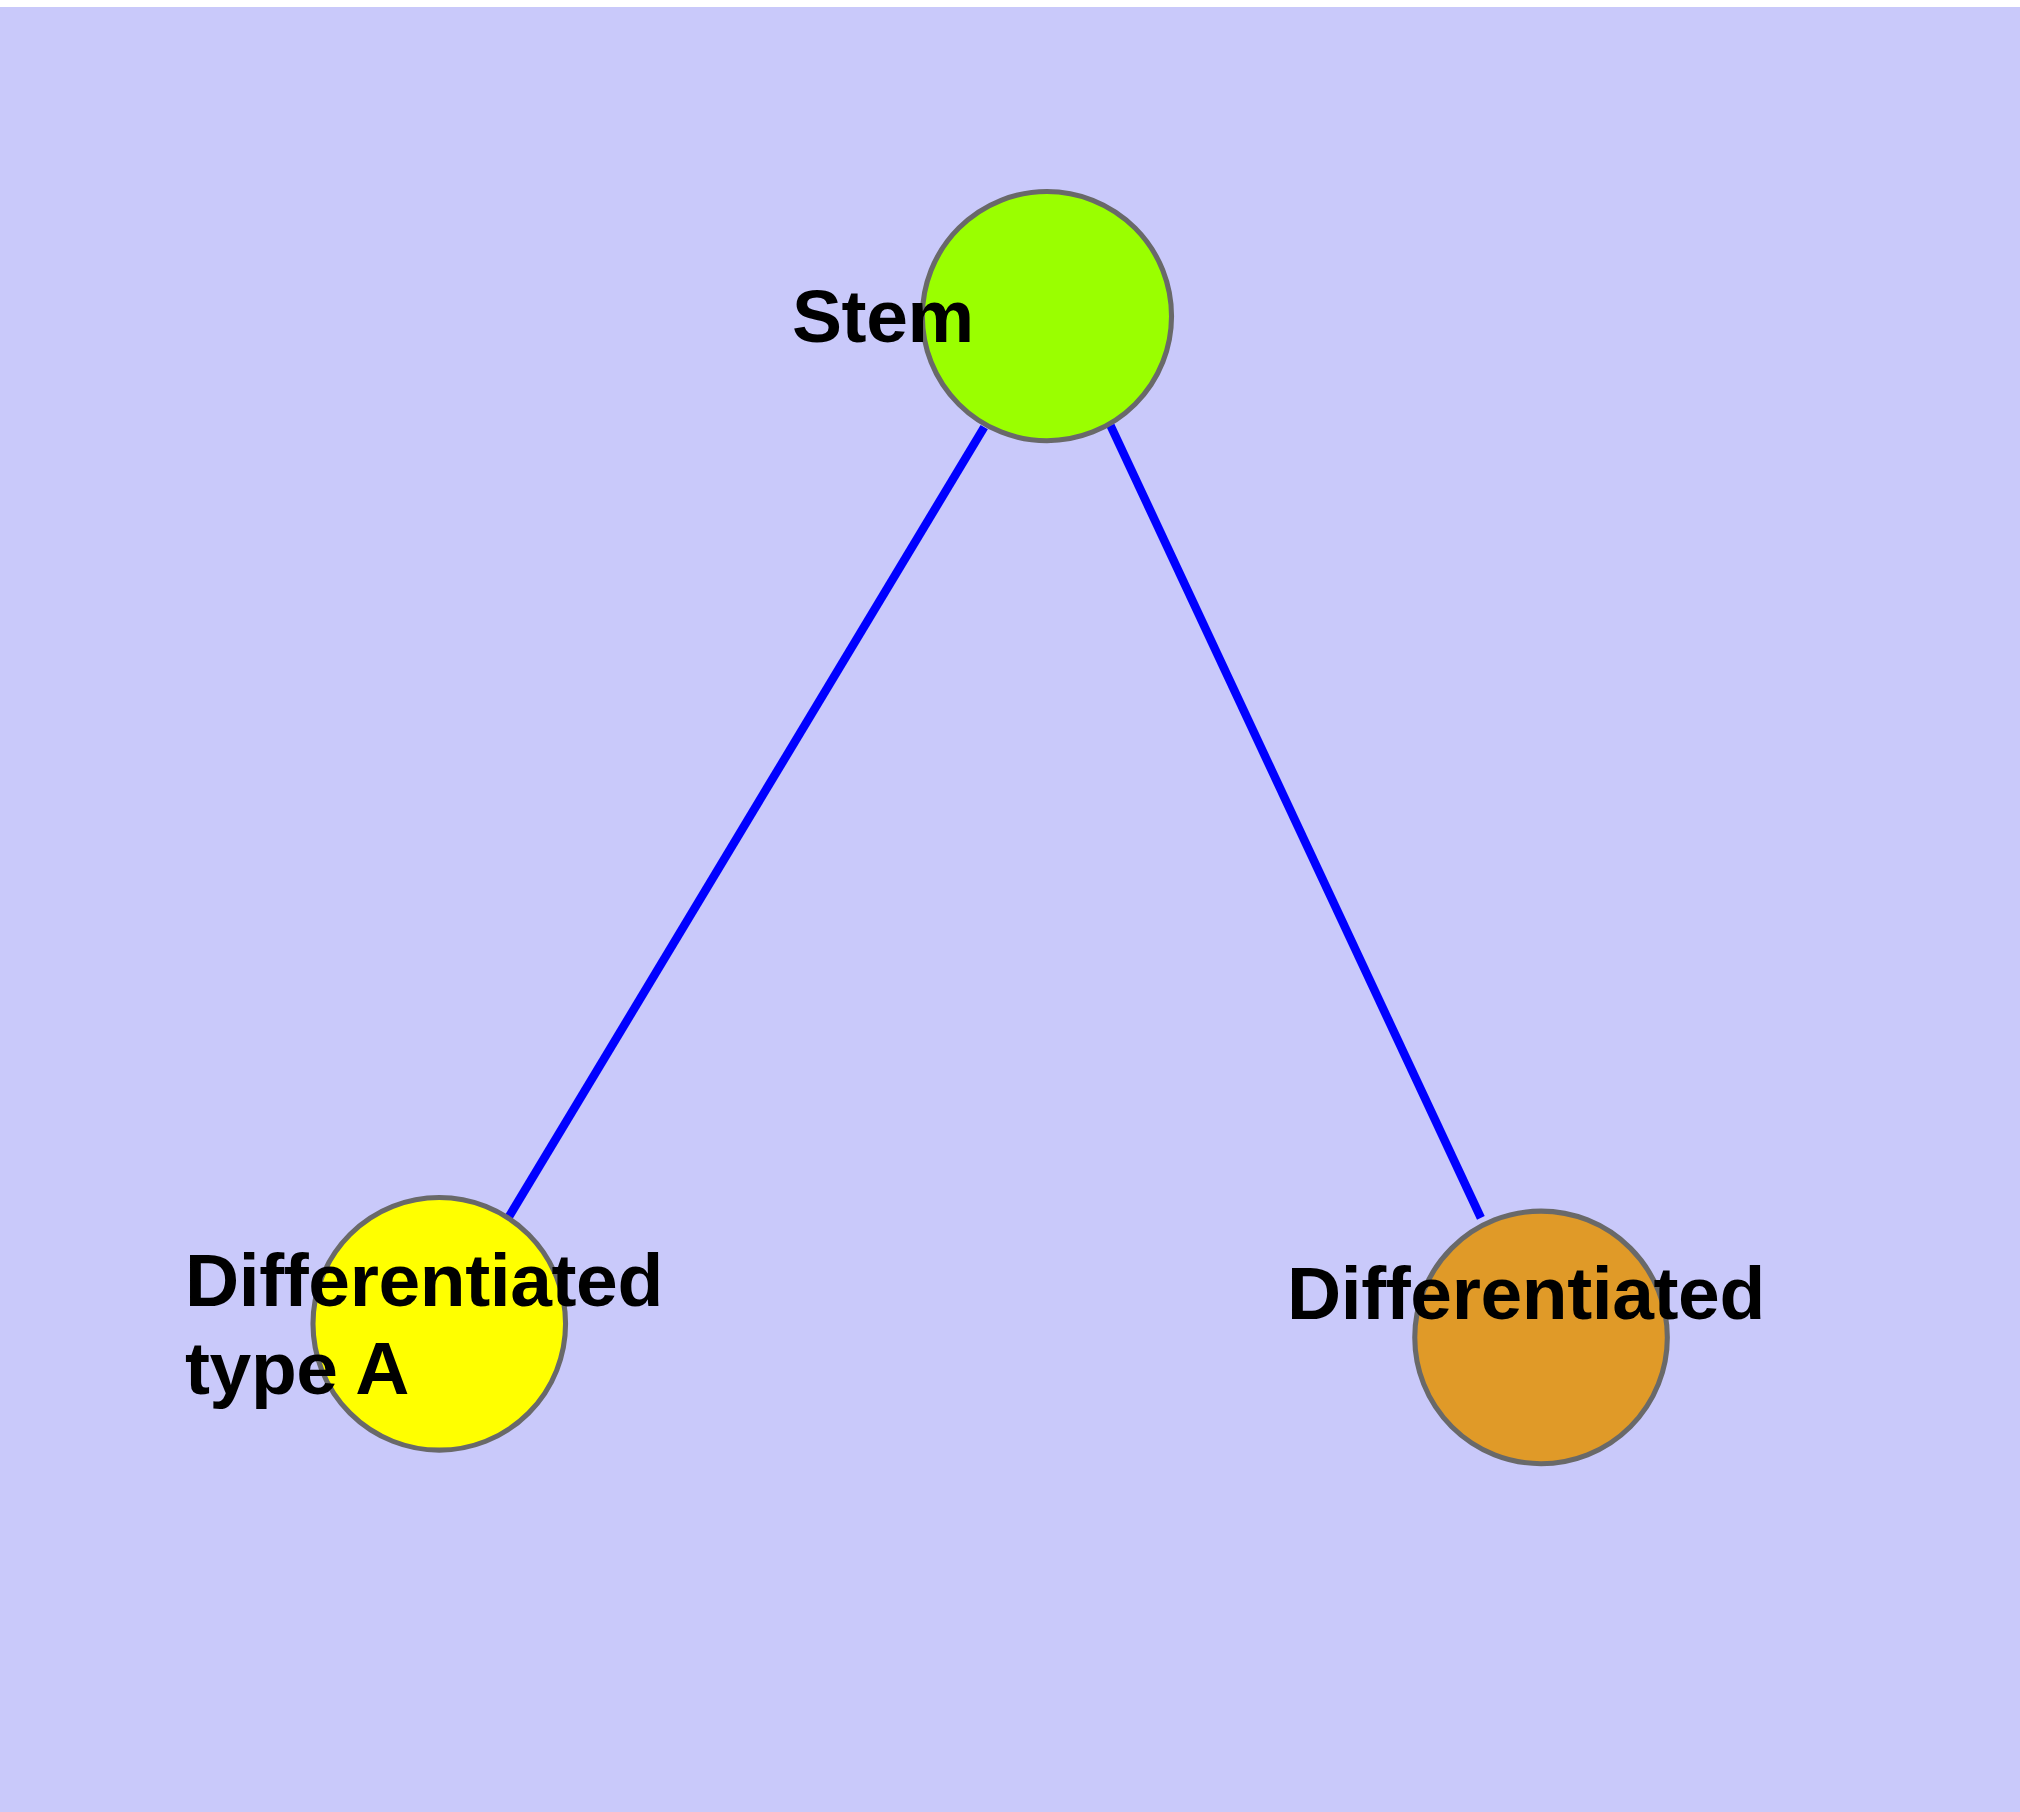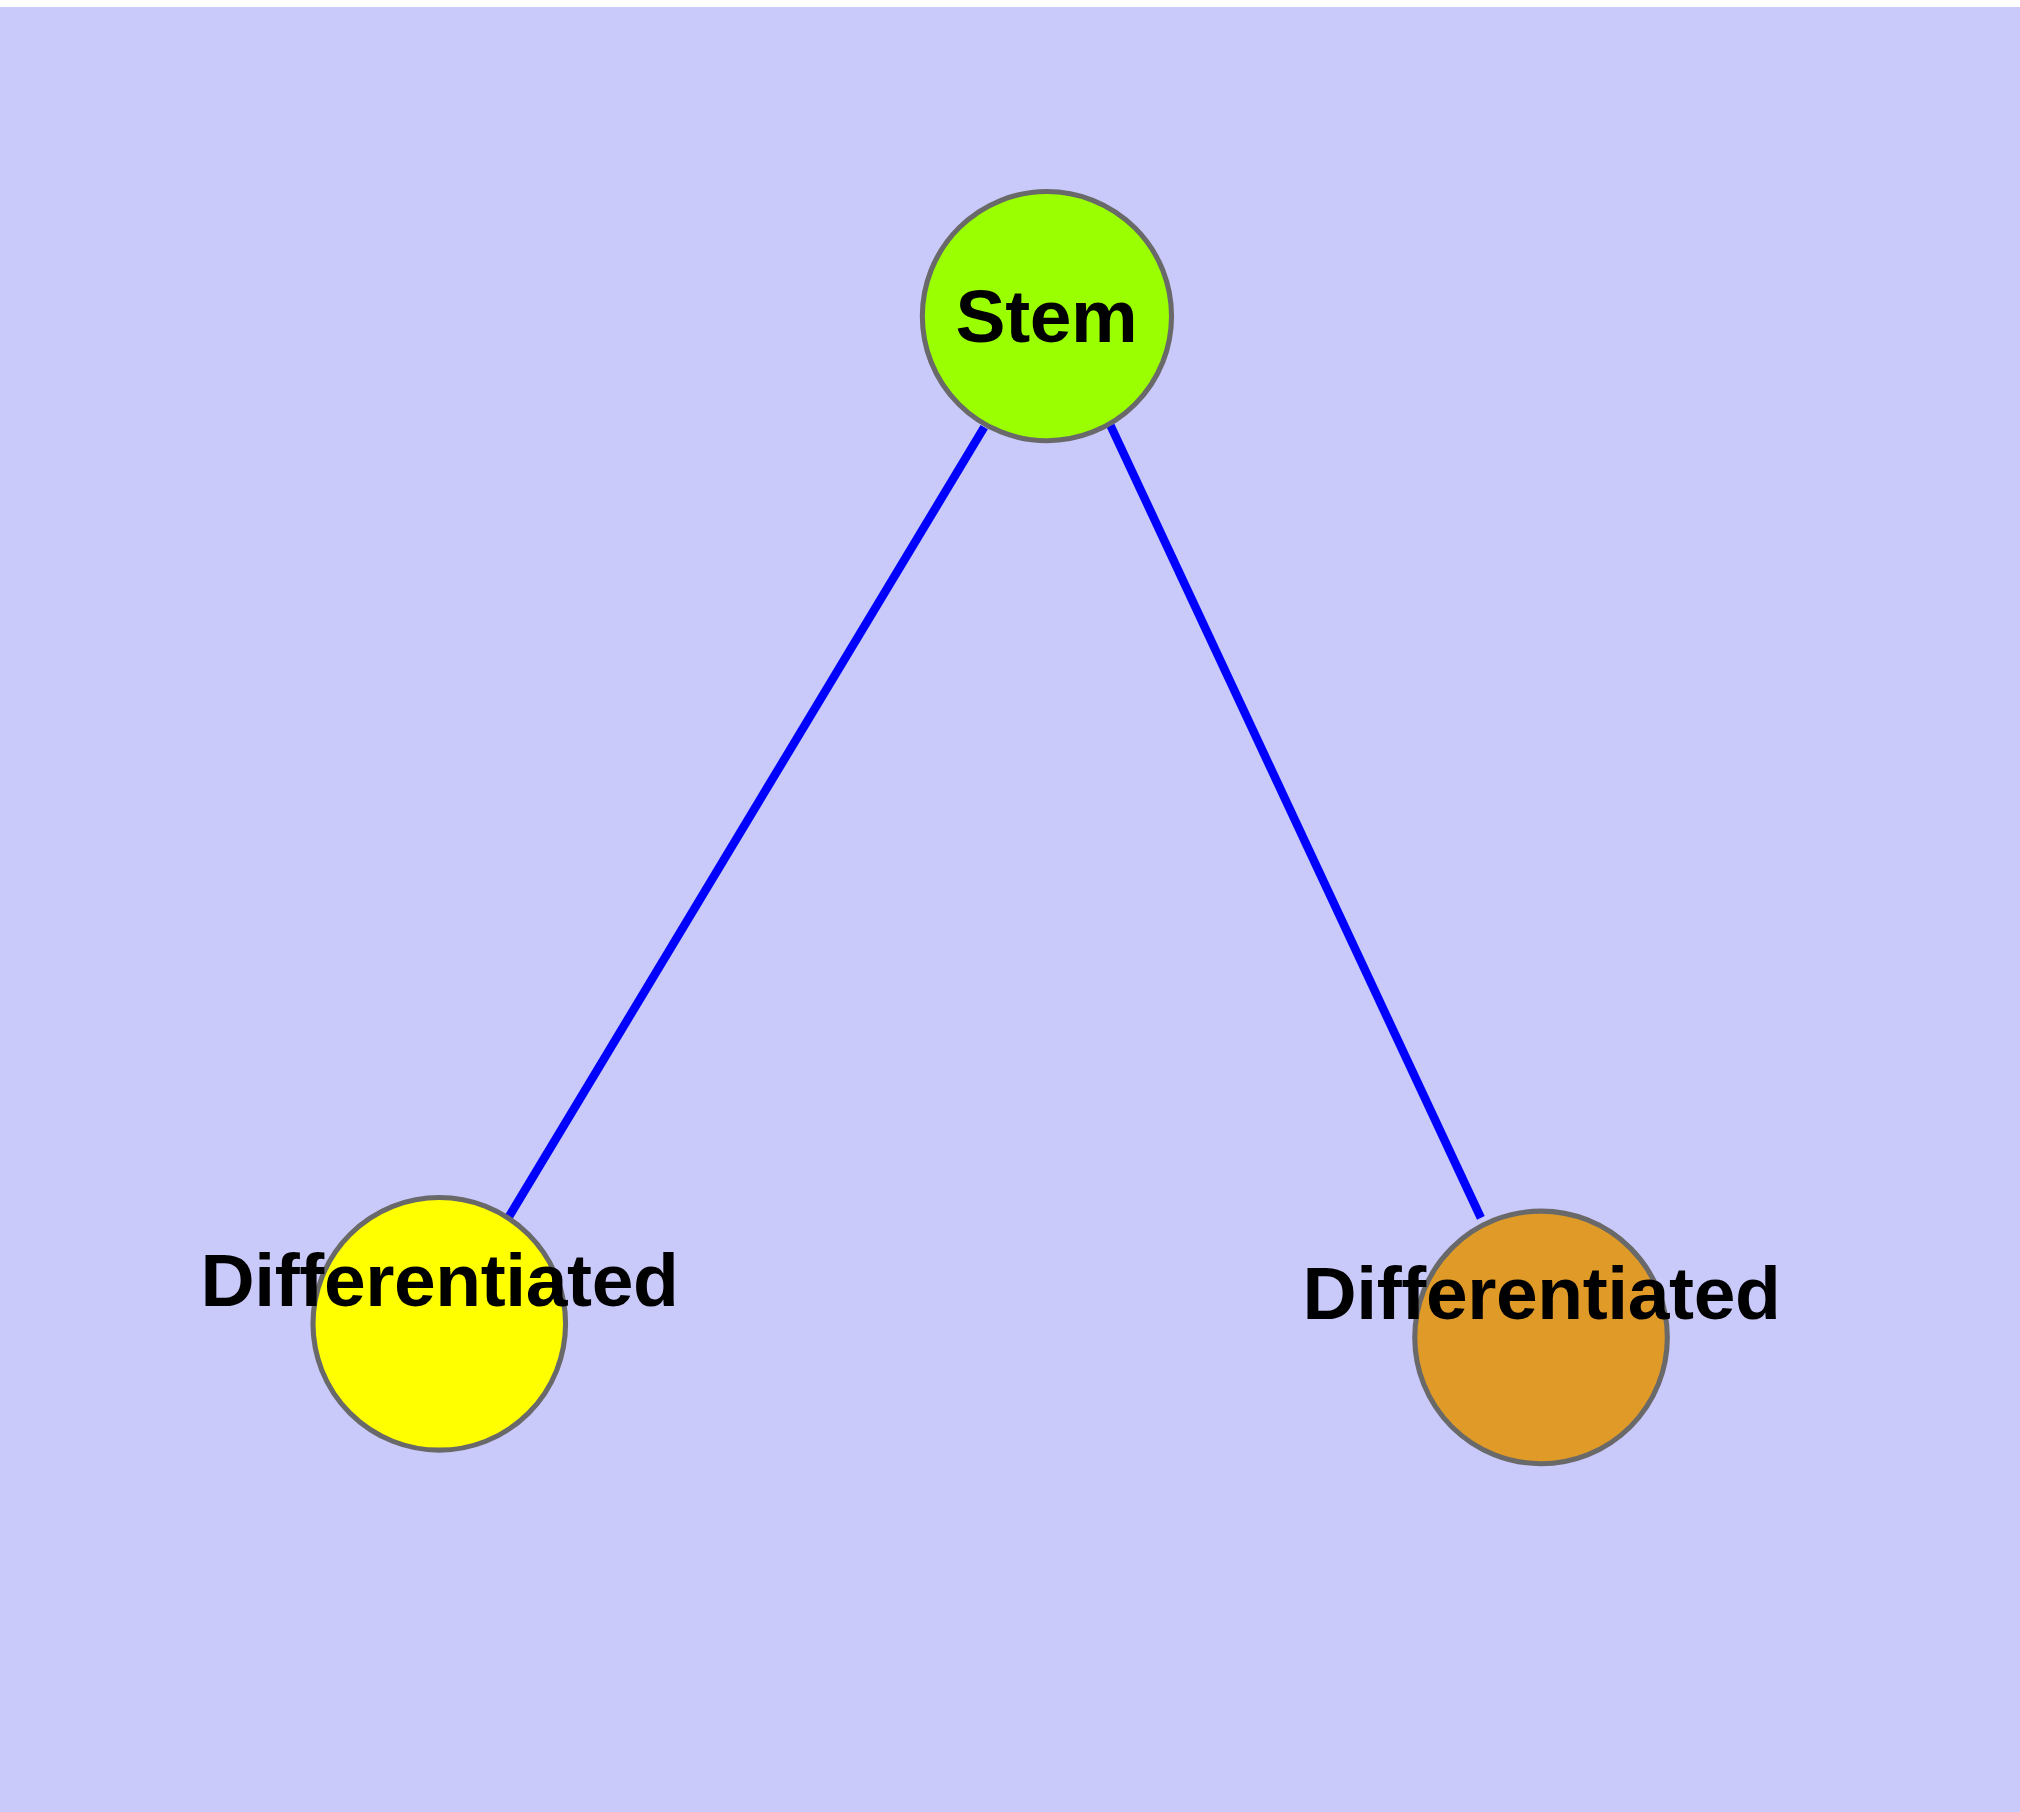--- a/index.html
+++ b/index.html
@@ -29,21 +29,21 @@
     top: 0;
     width: 2021px;
     height: 1812px;
   }
   .node-label {
     position: absolute;
     font-weight: bold;
     font-size: 75px;
     line-height: 88px;
     color: #000000;
-    text-align: center;
+    text-align: left;
     white-space: pre;
     letter-spacing: -0.4px;
     pointer-events: none;
   }
   #label-stem {
     left: 792px;
     top: 271px;
     width: 509px;
   }
   #label-type-a {
@@ -73,18 +73,18 @@
 
     <g>
       <circle cx="518" cy="1562" r="149" fill="#ffff00" stroke="#696969" stroke-width="6"></circle>
       <circle cx="1818" cy="1578" r="149" fill="#e09a28" stroke="#696969" stroke-width="6"></circle>
       <circle cx="1235" cy="373" r="147" fill="#9aff00" stroke="#696969" stroke-width="6"></circle>
     </g>
   </svg>
 
   <div class="node-label" id="label-stem" style="left: 792px; top: 272px;"><span>Stem</span></div>
 
-  <div class="node-label" id="label-type-a" style="left: 185px; top: 1236px;"><span>Differentiated</span><br></div>
+  <div class="node-label" id="label-type-a" style="left: 185px; top: 1236px;"><span>Differentiated</span><br><span>type A</span></div>
 
   <div class="node-label" id="label-type-b" style="left: 1287px; top: 1249px;"><span>Differentiated</span><br></div>
 
 </div>
 
 
 </body></html>

